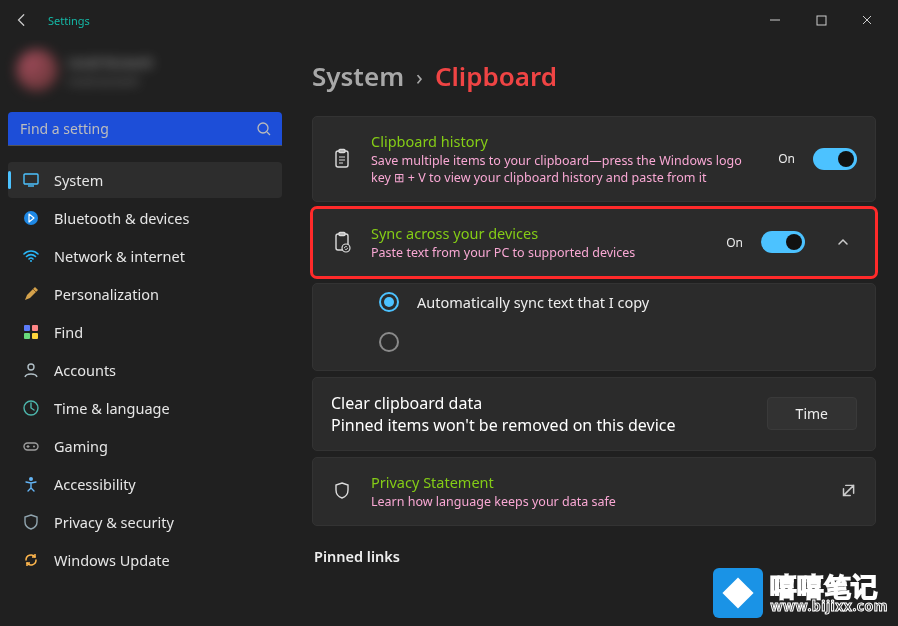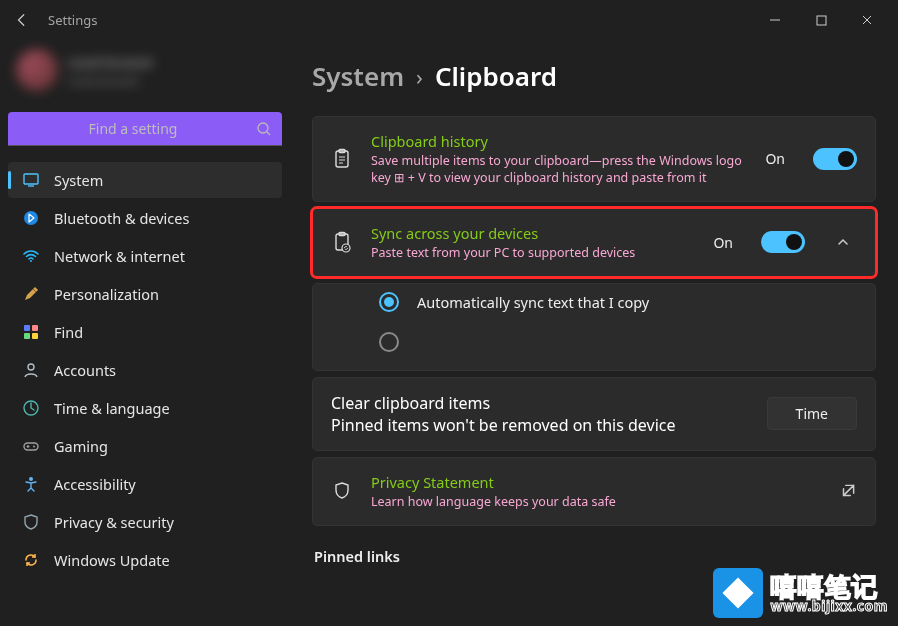--- a/index.html
+++ b/index.html
@@ -1,62 +1,62 @@
 <!DOCTYPE html>
 <html><head>
 <meta charset="utf-8">
 <style>
   * { margin:0; padding:0; box-sizing:border-box; font-family:"Segoe UI",system-ui,sans-serif; }
   html,body { width:898px; height:626px; background:#202020; color:#fff; overflow:hidden; }
 
   
   .titlebar { height:40px; display:flex; align-items:center; padding:0 8px; }
   .titlebar .back { width:28px; height:28px; display:flex; align-items:center; justify-content:center; color:#ccc; cursor:pointer; }
-  .titlebar .title { font-size:13px; margin-left:12px; color:#a3a3a3; }
+  .titlebar .title { font-size:11px; margin-left:12px; color:#14b8a6; }
   .winctrls { margin-left:auto; display:flex; }
   .winctrls div { width:46px; height:32px; display:flex; align-items:center; justify-content:center; color:#ccc; cursor:pointer; }
 
   .body { display:flex; height:calc(100% - 40px); }
 
   
   .sidebar { width:290px; padding:0 8px 12px 8px; display:flex; flex-direction:column; gap:6px; overflow:hidden; }
   .profile { height:60px; display:flex; align-items:center; gap:10px; padding:4px 8px; filter:blur(6px); opacity:.8; }
   .profile .avatar { width:42px; height:42px; border-radius:50%; background:radial-gradient(circle at 35% 35%,#b56,#633); }
   .profile .meta { display:flex; flex-direction:column; gap:2px; }
   .profile .meta div:first-child { font-size:13px; color:#eee; }
   .profile .meta div:last-child { font-size:11px; color:#aaa; }
 
   .search { position:relative; margin:6px 0 10px 0; }
-  .search input { width:100%; height:34px; background:#8b5cf6; border:none; border-bottom:1px solid #555; color:#ddd; font-size:14px; padding:0 36px 0 12px; outline:none; border-radius:4px 4px 0 0;text-align:center; }
+  .search input { width:100%; height:34px; background:#1d4ed8; border:none; border-bottom:1px solid #555; color:#ddd; font-size:14px; padding:0 36px 0 12px; outline:none; border-radius:4px 4px 0 0; }
   .search input::placeholder { color:#bdbdbd; }
   .search .sicon { position:absolute; right:10px; top:8px; color:#bbb; }
 
   .nav { display:flex; flex-direction:column; gap:2px; }
   .nav-item { display:flex; align-items:center; gap:14px; height:36px; padding:0 12px 0 14px; border-radius:4px; cursor:pointer; font-size:14.5px; color:#e6e6e6; }
   .nav-item.active { background:#2d2d2d; }
   .nav-item.active::before { content:""; position:absolute; width:3px; height:18px; background:#4cc2ff; border-radius:2px; margin-left:-14px; }
   .nav-item { position:relative; }
   .nav-item .nicon { width:18px; height:18px; display:flex; align-items:center; justify-content:center; }
   .nicon svg { width:18px; height:18px; }
 
   
   .main { flex:1; padding:8px 22px 0 22px; overflow:auto; }
   .crumbs { display:flex; align-items:center; gap:12px; margin:10px 0 22px 0; }
   .crumbs .c1 { font-size:26px; font-weight:600; color:#a8a8a8; }
   .crumbs .sep { font-size:22px; color:#a8a8a8; }
-  .crumbs .c2 { font-size:26px; font-weight:600; color:#ffffff; }
+  .crumbs .c2 { font-size:26px; font-weight:600; color:#ef4444; }
 
   .card { background:#2b2b2b; border:1px solid #333; border-radius:5px; margin-bottom:6px; }
   .row { display:flex; align-items:center; padding:14px 18px; gap:18px; }
   .row .ricon { width:22px; height:22px; color:#dcdcdc; display:flex; align-items:center; justify-content:center; }
   .row .ricon svg { width:22px; height:22px; }
   .row .texts { flex:1; display:flex; flex-direction:column; gap:2px; }
   .row .texts .t1 { font-size:14.5px; color:#84cc16; }
   .row .texts .t2 { font-size:12.5px; color:#f9a8d4; line-height:1.35; }
-  .row .state { font-size:14px; color:#eee; margin-right:10px; }
+  .row .state { font-size:12px; color:#eee; margin-right:0; }
   .toggle { width:44px; height:22px; border-radius:11px; background:#4cc2ff; position:relative; cursor:pointer; }
   .toggle::after { content:""; position:absolute; right:3px; top:3px; width:16px; height:16px; border-radius:50%; background:#111; }
   .chev { width:28px; display:flex; align-items:center; justify-content:center; color:#ccc; margin-left:6px; }
 
   .highlight { outline:3px solid #ff2a2a; outline-offset:-1px; }
 
   .radio-block { padding:8px 18px 18px 66px; display:flex; flex-direction:column; gap:20px; }
   .radio-row { display:flex; align-items:center; gap:18px; cursor:pointer; }
   .radio-row .radio { width:20px; height:20px; border-radius:50%; border:2px solid #8a8a8a; display:flex; align-items:center; justify-content:center; }
   .radio-row.selected .radio { border-color:#4cc2ff; }
@@ -292,21 +292,21 @@
         </div>
         <div class="radio-row">
           <div class="radio"></div>
         </div>
       </div>
     </div>
 
     <div class="card">
       <div class="clear-row">
         <div class="texts">
-          <div class="t1">Clear clipboard items</div>
+          <div class="t1">Clear clipboard data</div>
           <div class="t2">Pinned items won't be removed on this device</div>
         </div>
         <button class="btn">Time</button>
       </div>
     </div>
 
     <div class="card">
       <div class="row">
         <span class="ricon">
           <svg viewBox="0 0 22 22">

